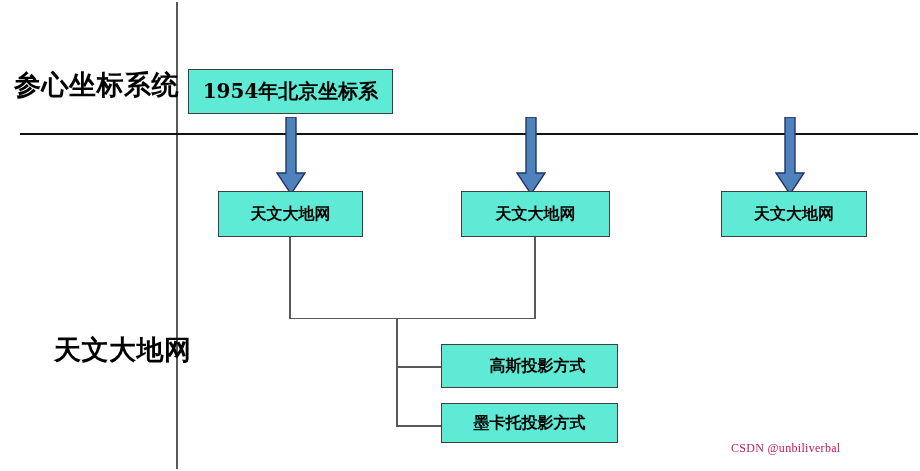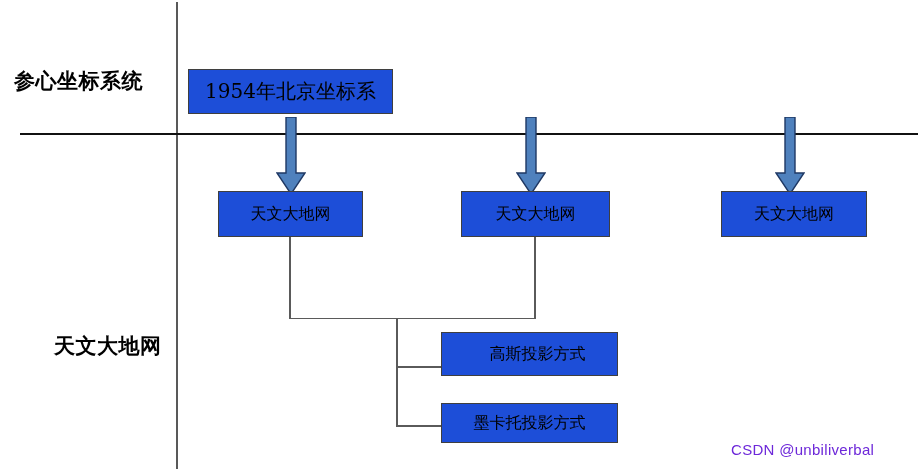--- a/index.html
+++ b/index.html
@@ -24,37 +24,37 @@
   .rule-h {
     position: absolute;
     background: #111111;
   }
 
   
   .cat-label {
     position: absolute;
     color: #000000;
     font-weight: 700;
-    font-size: 21px;
+    font-size: 27px;
     line-height: 1;
     white-space: nowrap;
     letter-spacing: 0.5px;
   }
 
   
   .node {
     position: absolute;
     box-sizing: border-box;
-    background: #1d4ed8;
+    background: #5eead4;
     border: 1.6px solid #3f3f3f;
     display: flex;
     align-items: center;
     justify-content: center;
     color: #000000;
-    font-weight: 400;
+    font-weight: 700;
     line-height: 1.05;
     white-space: nowrap;
     text-align: right;
   }
   .node.serif {
     font-family: "DejaVu Serif", "Liberation Serif", serif;
   }
   .node-lg { font-size: 20px; }
   .node-md { font-size: 16px; }
 
@@ -66,24 +66,24 @@
 
   
   .conn {
     position: absolute;
     background: #5a5a5a;
   }
 
   
   .watermark {
     position: absolute;
-    color: #6d28d9;
-    font-size: 15px;
+    color: #be185d;
+    font-size: 12px;
     white-space: nowrap;
-    font-family: Liberation Sans, sans-serif;
+    font-family: Liberation Serif, serif;
     letter-spacing: 0.3px;
   }
 </style>
 </head>
 <body>
 
 <div id="canvas">
 
   <div class="rule-v" style="left:176px; top:2px; width:1.5px; height:467px;"></div>
   <div class="rule-h" style="left:20px; top:133px; width:898px; height:1.8px;"></div>
@@ -124,19 +124,19 @@
   <div class="conn" style="left:534px; top:237px; width:1.8px; height:82px;"></div>
 
   <div class="conn" style="left:289px; top:317.5px; width:247px; height:1.8px;"></div>
 
   <div class="conn" style="left:396px; top:317.5px; width:1.8px; height:109px;"></div>
 
   <div class="conn" style="left:396px; top:366px; width:46px; height:1.8px;"></div>
 
   <div class="conn" style="left:396px; top:425px; width:46px; height:1.8px;"></div>
 
-  <div class="node node-md" style="left:441px; top:332px; width:177px; height:44px;padding-left:16px;">高斯投影方式</div>
+  <div class="node node-md" style="left:441px; top:344px; width:177px; height:44px;padding-left:16px;">高斯投影方式</div>
 
   <div class="node node-md" style="left:441px; top:403px; width:177px; height:40px;">墨卡托投影方式</div>
 
   <div class="watermark" style="left:731px; top:441px;">CSDN @unbiliverbal</div>
 
 </div>
 
 </body></html>

